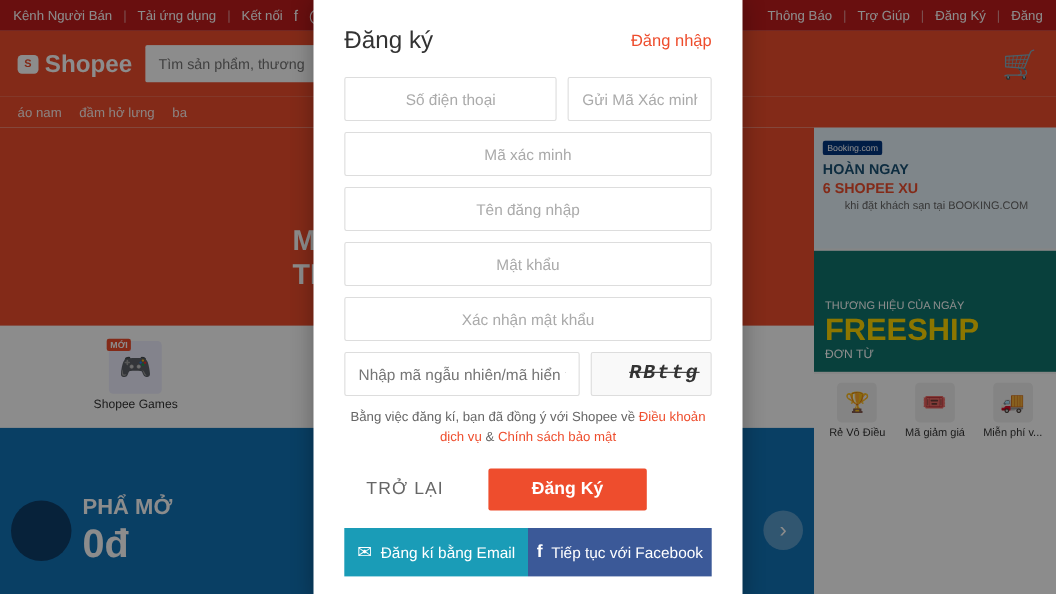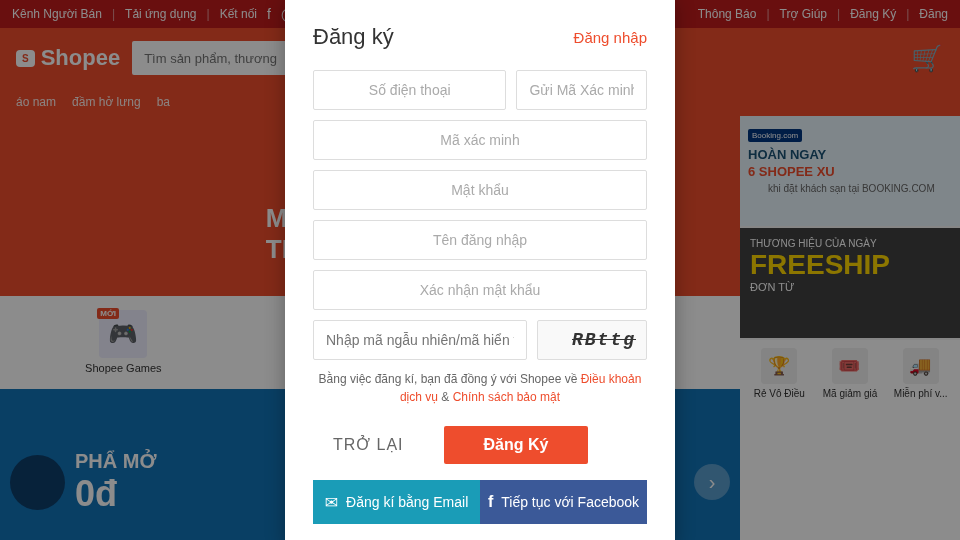--- a/index.html
+++ b/index.html
@@ -158,26 +158,26 @@
 
     
     .sidebar-panel-top {
       background: #e8f4fb;
       height: 110px;
       padding: 8px;
       overflow: hidden;
     }
     .booking-badge { background: #003580; color: white; font-size: 8px; padding: 2px 4px; border-radius: 2px; margin-bottom: 4px; display: inline-block; }
     .sidebar-panel-mid {
-      background: #404040;
+      background: #0f766e;
       height: 110px;
       padding: 10px;
       display: flex;
       flex-direction: column;
-      justify-content: flex-start;
+      justify-content: flex-end;
     }
     .freeship-text { color: white; font-size: 10px; }
     .freeship-big { color: #ffd700; font-size: 28px; font-weight: 900; }
 
     
     .sidebar-cats {
       background: white;
       display: flex;
       flex: 1;
       padding: 8px;
@@ -458,25 +458,25 @@
     <div class="form-row">
       <input class="form-input" type="text" style="flex: 1.6 1 0%;" placeholder="Số điện thoại">
       <input class="form-input" type="text" style="flex: 1 1 0%;" placeholder="Gửi Mã Xác minh">
     </div>
 
     <div class="form-group">
       <input class="form-input" type="text" placeholder="Mã xác minh" style="">
     </div>
 
     <div class="form-group">
+      <input class="form-input" type="text" placeholder="Tên đăng nhập" style="">
+    </div>
+
+    <div class="form-group">
       <input class="form-input" type="password" placeholder="Mật khẩu" style="">
-    </div>
-
-    <div class="form-group">
-      <input class="form-input" type="text" placeholder="Tên đăng nhập" style="">
     </div>
 
     <div class="form-group">
       <input class="form-input" type="password" placeholder="Xác nhận mật khẩu" style="">
     </div>
 
     <div class="captcha-row">
       <input class="captcha-input" type="text" placeholder="Nhập mã ngẫu nhiên/mã hiển thị ở bên phải" style="">
       <div class="captcha-box">RBttg</div>
     </div>

